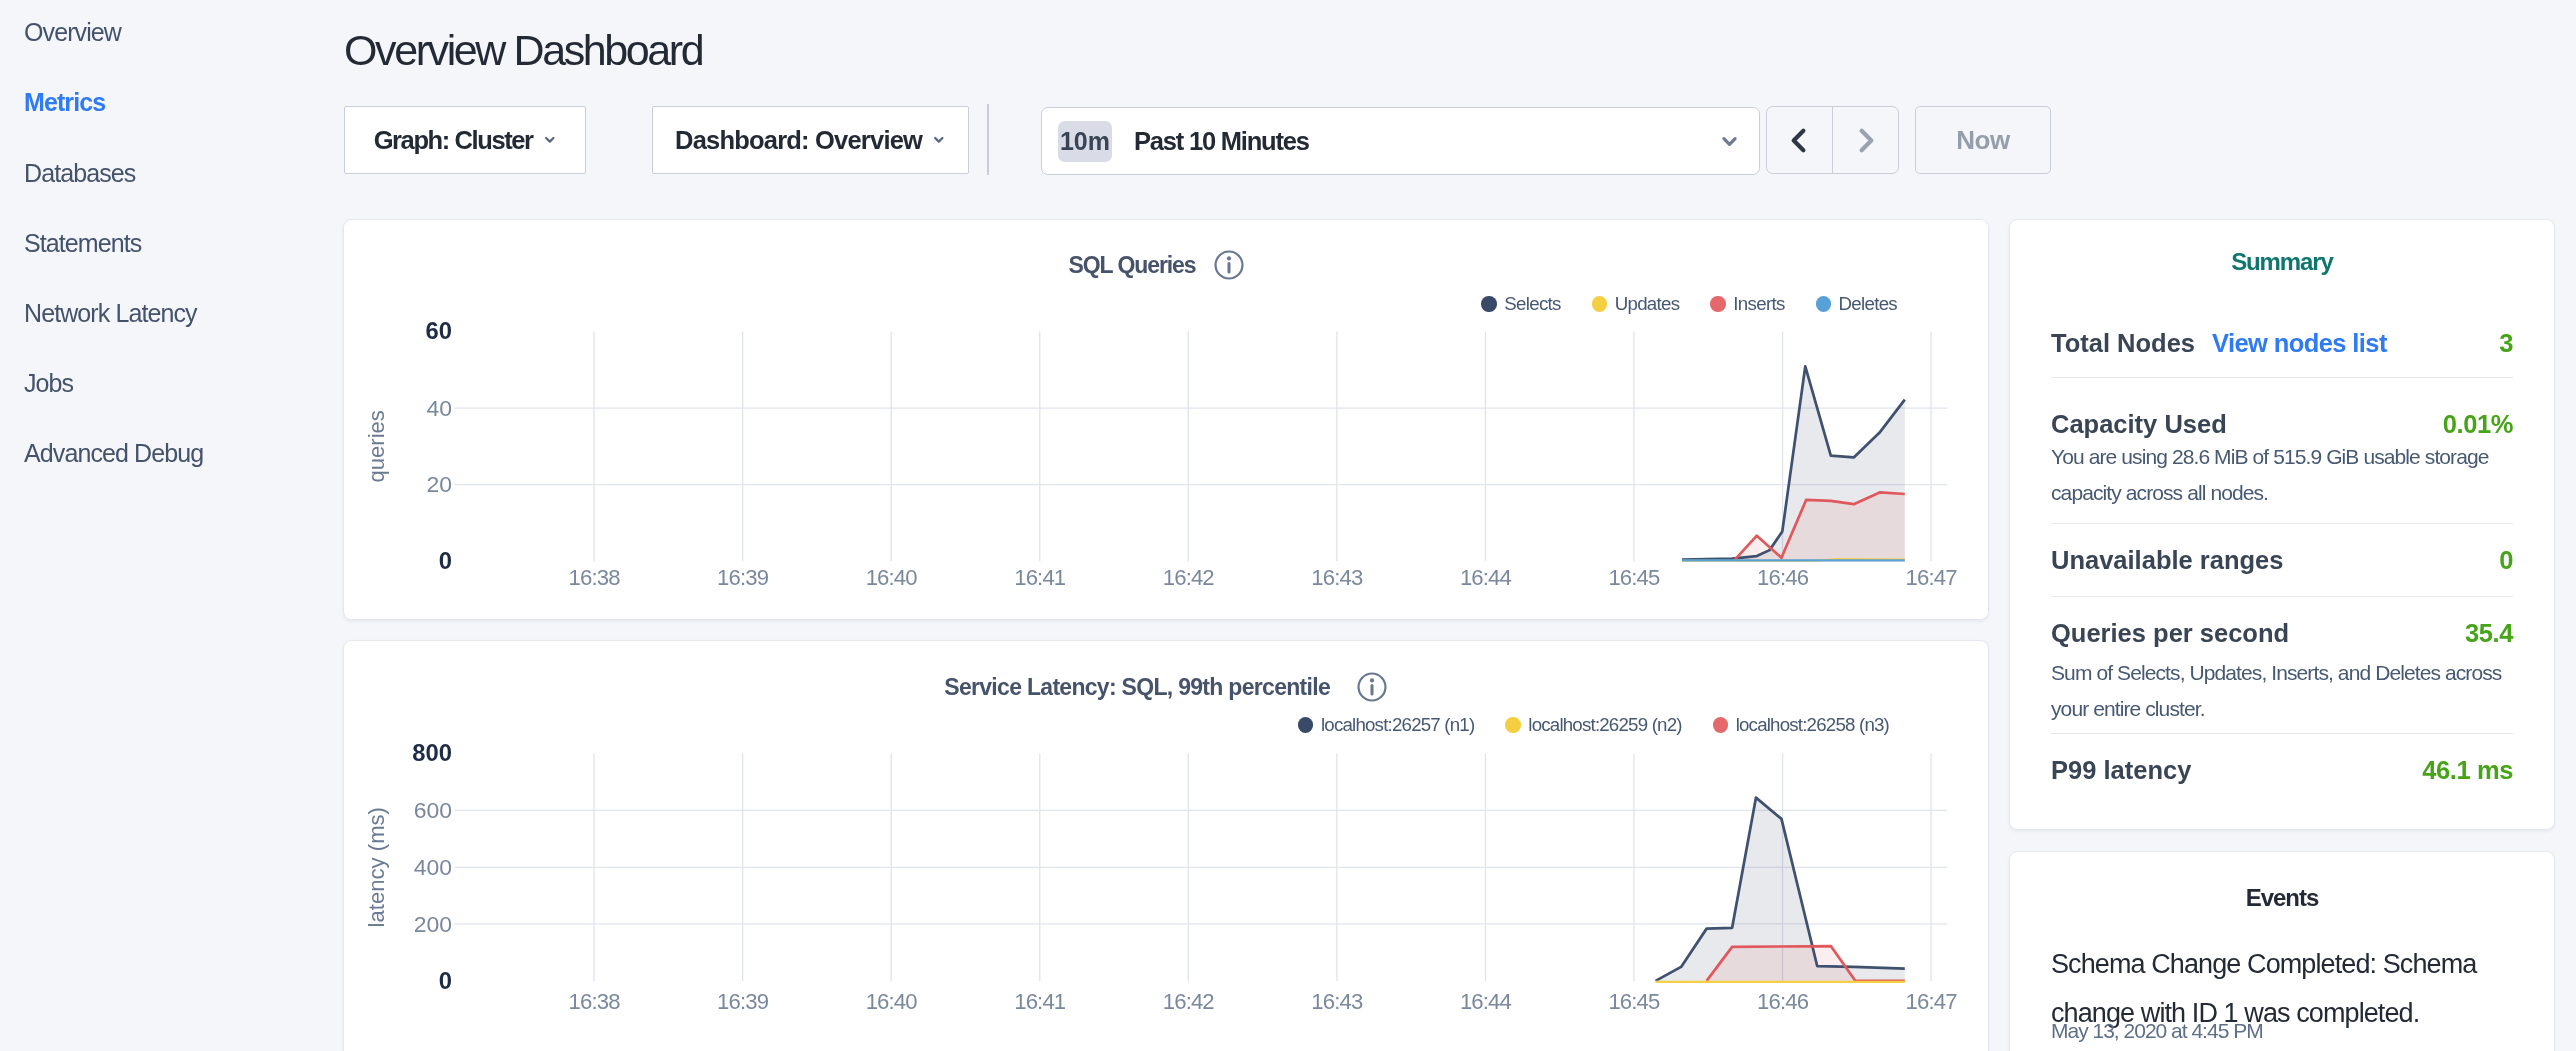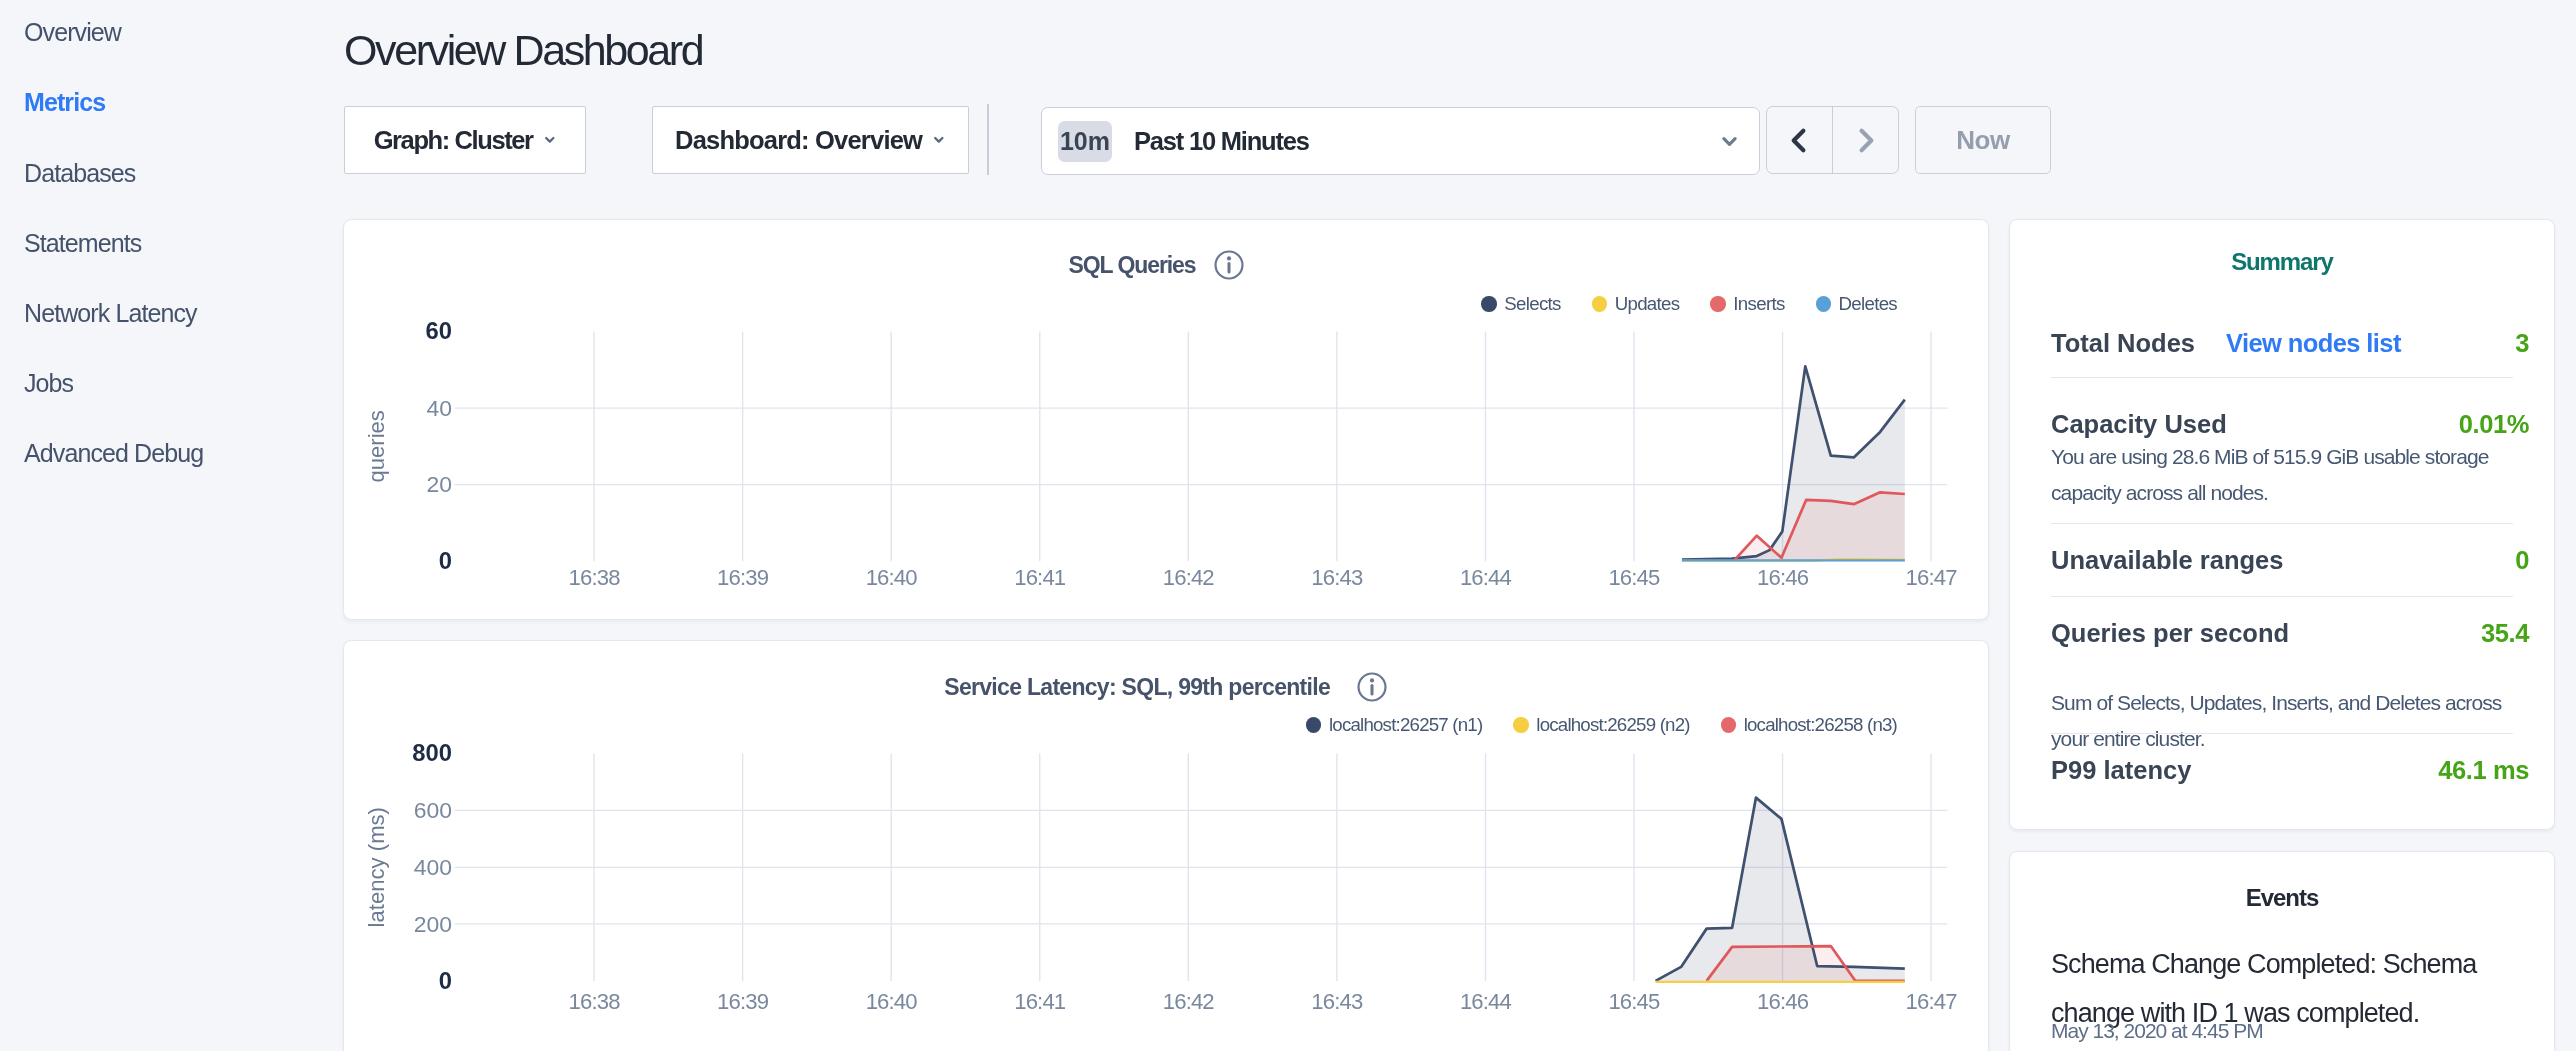--- a/index.html
+++ b/index.html
@@ -17,21 +17,21 @@
 .arrowgrp { position:absolute; left:1766px; top:106px; width:133px; height:68px; border:1.7px solid #c9cedb; border-radius:6.8px; display:flex; }
 .arrowgrp .half { flex:1; display:flex; align-items:center; justify-content:center; }
 .arrowgrp .half + .half { border-left:1.7px solid #c9cedb; }
 .nowbtn { position:absolute; left:1915px; top:106px; width:136px; height:68px; border:1.7px solid #c9cedb; border-radius:5px; display:flex; align-items:center; justify-content:center; font-weight:bold; font-size:26px; color:#969eae; letter-spacing:-0.4px;text-align:right; }
 .card { position:absolute; background:#fff; border:0.9px solid #e4e7ee; border-radius:8.5px; box-shadow:0 1.7px 3.4px rgba(40,50,70,0.06); }
 #card1 { left:343px; top:219px; width:1646px; height:401px; }
 #card2 { left:343px; top:640px; width:1646px; height:515px; }
 #summary { left:2009px; top:219px; width:546px; height:611px; }
 #events { left:2009px; top:851px; width:546px; height:304px; }
 .cardtitle { position:absolute; width:100%; text-align:center; font-weight:bold; color:#47536b; }
-.sumpad { position:absolute; left:41px; right:25px;gap:14px; }
+.sumpad { position:absolute; left:41px; right:41px; }
 .srow { display:flex; align-items:baseline; }
 .srow .lab { font-weight:bold; font-size:25.5px; color:#394455; }
 .srow .link { font-weight:bold; font-size:25.5px; color:#2f7af5; margin-left:17px; letter-spacing:-0.6px; }
 .srow .val { margin-left:auto; font-weight:bold; font-size:25.5px; color:#46a417; letter-spacing:-0.4px; }
 .sbody { font-size:21px; color:#475872; letter-spacing:-0.9px; line-height:36px; white-space:nowrap; }
 .sdiv { position:absolute; left:41px; right:41px; height:0.9px; background:#e6e8ee; }
 </style>
 </head>
 <body>
 <div class="nav-item" style="top:18px;">Overview</div>
@@ -164,21 +164,21 @@
   <div class="sdiv" style="top:303px;"></div>
   <div class="sumpad srow" style="top:326px;">
       <span class="lab">Unavailable ranges</span>
       <span class="val">0</span>
     </div>
   <div class="sdiv" style="top:376px;"></div>
   <div class="sumpad srow" style="top:399px;">
       <span class="lab">Queries per second</span>
       <span class="val">35.4</span>
     </div>
-  <div class="sumpad sbody" style="top:435px;margin-top:30px;">Sum of Selects, Updates, Inserts, and Deletes across<br>your entire cluster.</div>
+  <div class="sumpad sbody" style="top:435px;">Sum of Selects, Updates, Inserts, and Deletes across<br>your entire cluster.</div>
   <div class="sdiv" style="top:513px;"></div>
   <div class="sumpad srow" style="top:536px;">
       <span class="lab">P99 latency</span>
       <span class="val">46.1 ms</span>
     </div>
 </div>
 
 <div class="card" id="events">
   <div class="cardtitle" style="top:32px; font-size:24px; color:#242a35; letter-spacing:-1px;">Events</div>
   <div class="sumpad" style="top:88px; font-size:27px; color:#242a35; line-height:49px; letter-spacing:-0.9px;">Schema Change Completed: Schema<br>change with ID 1 was completed.</div>
@@ -201,21 +201,21 @@
       <rect x="17.2" y="15.5" width="3.6" height="13.5" rx="1.8" fill="#6a7791"></rect>
     </svg>
 </div>
 
 <div class="abs legend" style="left:343px; top:293px; width:1554px;">
   <span><i style="background:#394a68;"></i>Selects</span>
   <span><i style="background:#f5ce42;"></i>Updates</span>
   <span><i style="background:#e5696b;"></i>Inserts</span>
   <span><i style="background:#57a1d8;"></i>Deletes</span>
 </div>
-<div class="abs legend" style="left:343px; top:714px; width:1554px; letter-spacing:-0.8px;">
+<div class="abs legend" style="left:335px; top:714px; width:1554px; letter-spacing:-0.8px;">
   <span><i style="background:#394a68;"></i>localhost:26257 (n1)</span>
   <span><i style="background:#f5ce42;"></i>localhost:26259 (n2)</span>
   <span><i style="background:#e5696b;"></i>localhost:26258 (n3)</span>
 </div>
 <style>
 .ctitle { display:flex; align-items:center; justify-content:center; gap:18px; }
 .ctitle span { font-weight:bold; color:#47536b; }
 .legend { display:flex; justify-content:flex-end; gap:31px; font-size:18.7px; color:#475872; letter-spacing:-0.7px; }
 .legend span { display:flex; align-items:center; }
 .legend i { display:inline-block; width:15.3px; height:15.3px; border-radius:50%; margin-right:7.7px; flex:none; }

